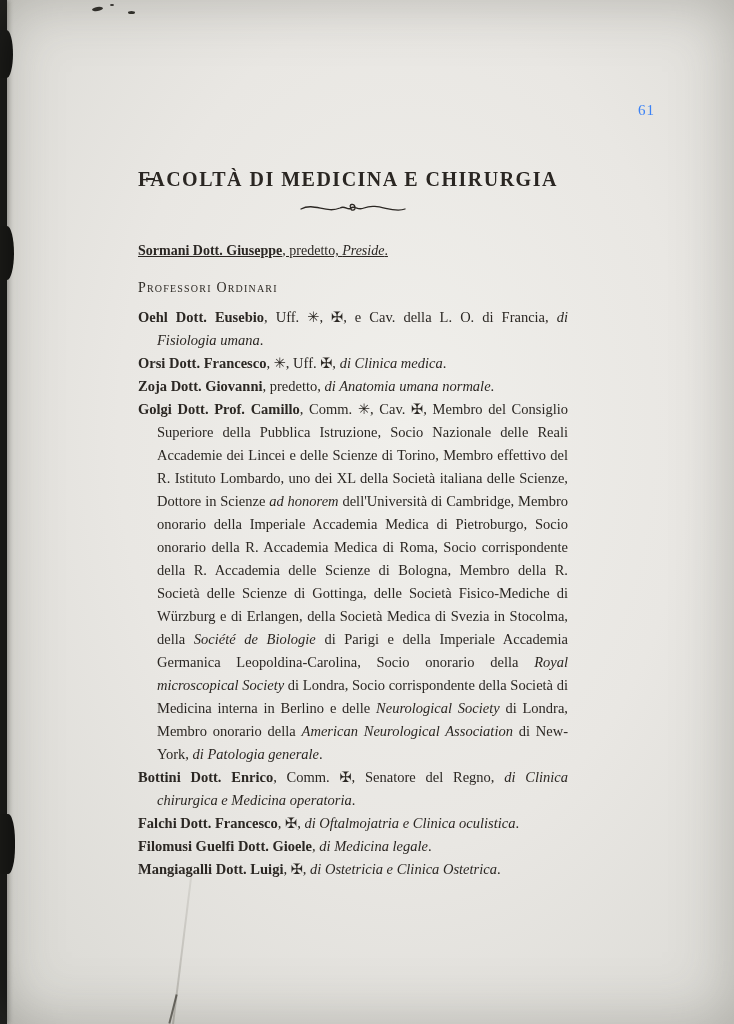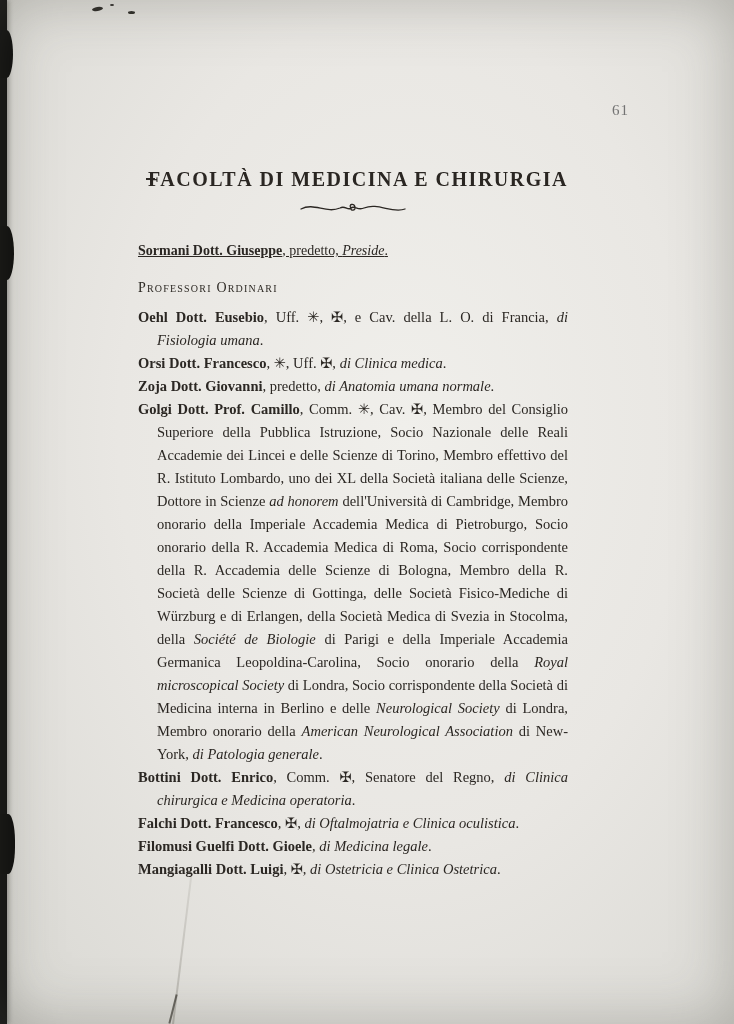--- a/index.html
+++ b/index.html
@@ -21,24 +21,24 @@
   .speck{position:absolute;background:#2c2a26;border-radius:50%;}
   .speck1{left:92px;top:7px;width:11px;height:4px;transform:rotate(-8deg);}
   .speck2{left:128px;top:11px;width:7px;height:3px;}
   .speck3{left:110px;top:4px;width:4px;height:2px;}
   .title-dash{position:absolute;left:146px;top:178px;width:9px;height:2px;background:#2b2723;}
   .crease{position:absolute;left:181px;top:876px;width:2px;height:150px;
     background:linear-gradient(#c9c7c1,#96938b);transform:rotate(7deg);opacity:.55;}
   .bottom-mark{position:absolute;left:172px;top:994px;width:2px;height:30px;
     background:#4a4741;transform:rotate(14deg);opacity:.8;}
   
-  .page-number{position:absolute;left:612px;top:102px;font-size:15px;
-    letter-spacing:1px;color:#737373;}
+  .page-number{position:absolute;left:638px;top:102px;font-size:15px;
+    letter-spacing:1px;color:#3b82f6;}
   .column{position:absolute;left:138px;top:0;width:430px;}
-  .doc-title{margin:168px 0 0 0;text-align:right;font-size:20px;font-weight:700;
+  .doc-title{margin:168px 0 0 0;text-align:left;font-size:20px;font-weight:700;
     letter-spacing:1.5px;color:#2a2622;}
   .ornament{display:block;margin:9px auto 0 auto;}
   .preside{margin:25px 0 0 0;font-size:14px;line-height:19px;text-decoration:underline;}
   .section-heading{margin:20px 0 0 0;font-size:14px;font-weight:400;
     font-variant:small-caps;letter-spacing:1.2px;color:#2e2a25;}
   .entries{margin-top:10px;}
   .entry{margin:0;font-size:14.5px;line-height:23px;text-align:justify;
     padding-left:19px;text-indent:-19px;}
   .run-b{font-weight:700;}
   .run-i{font-style:italic;}

